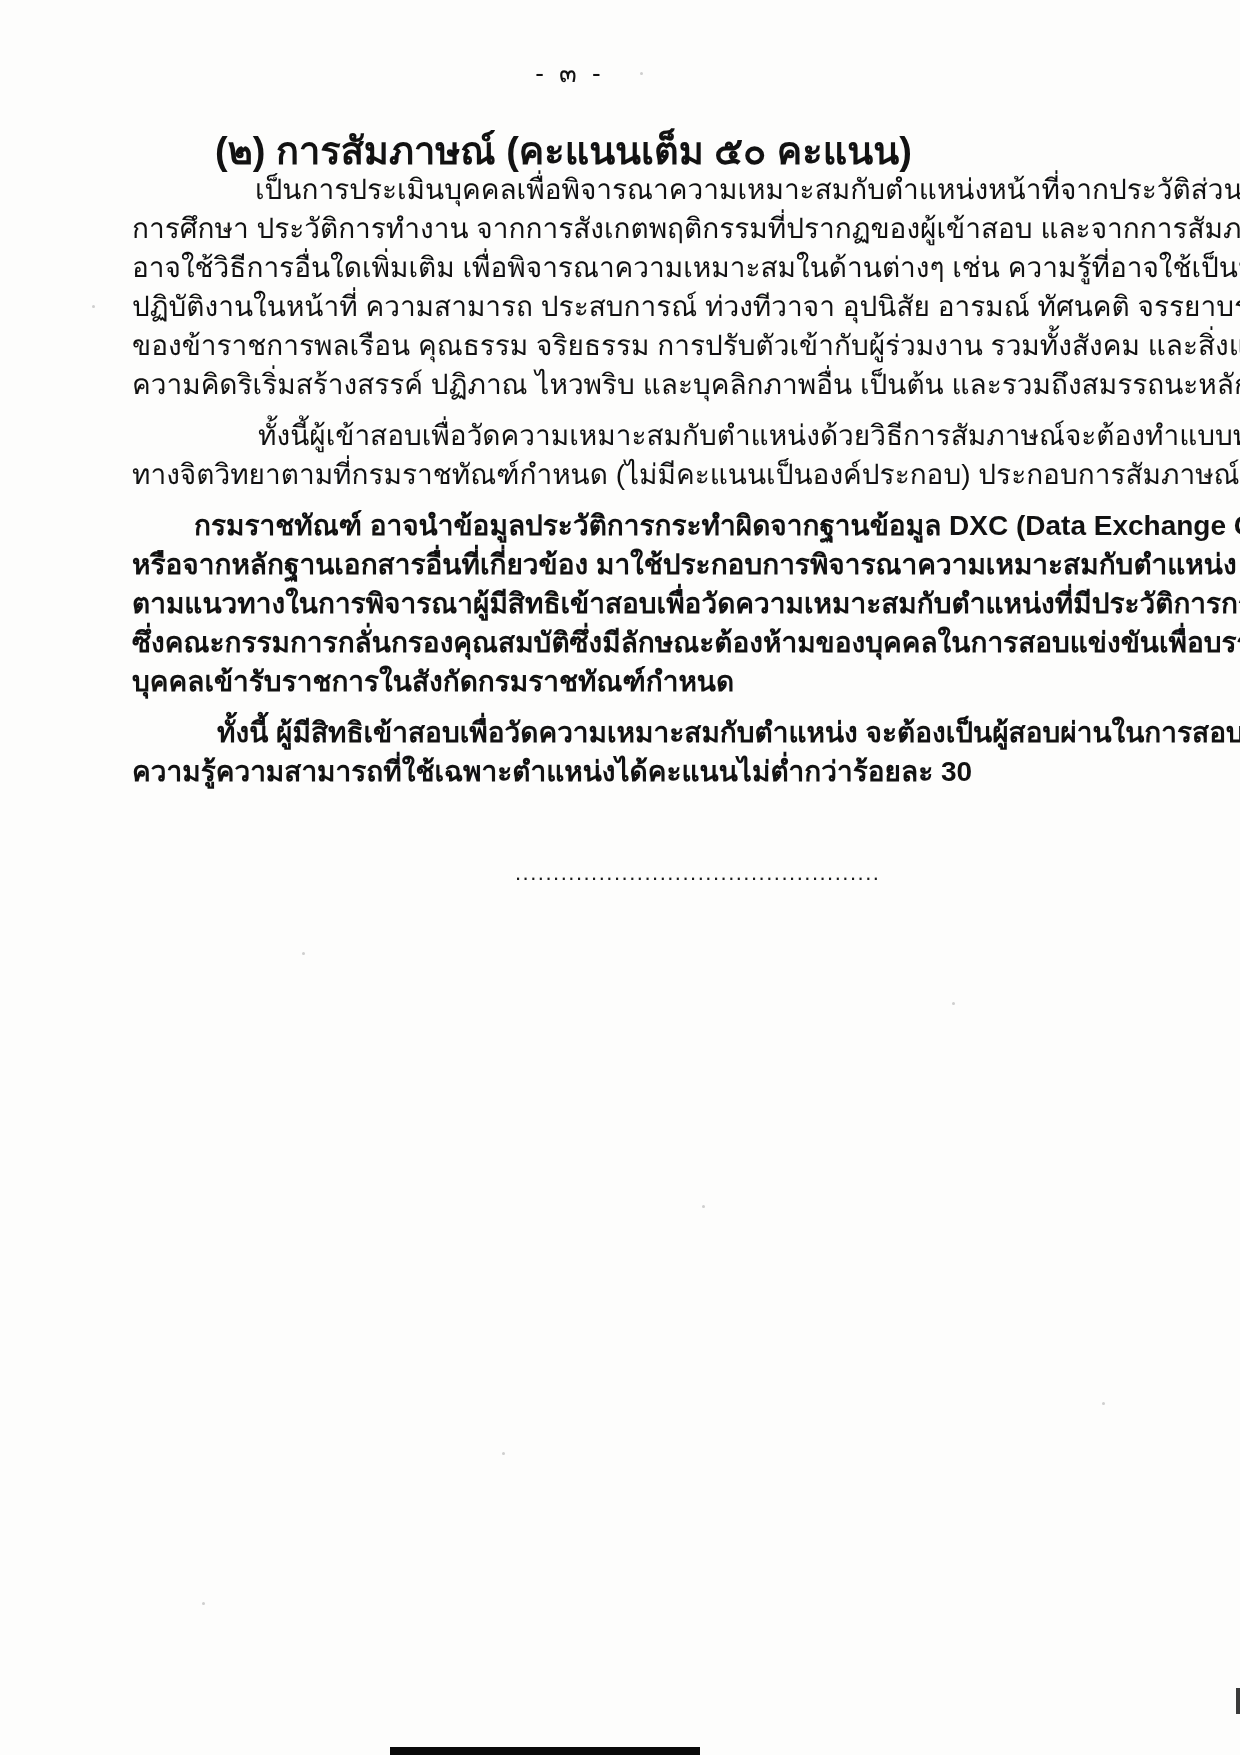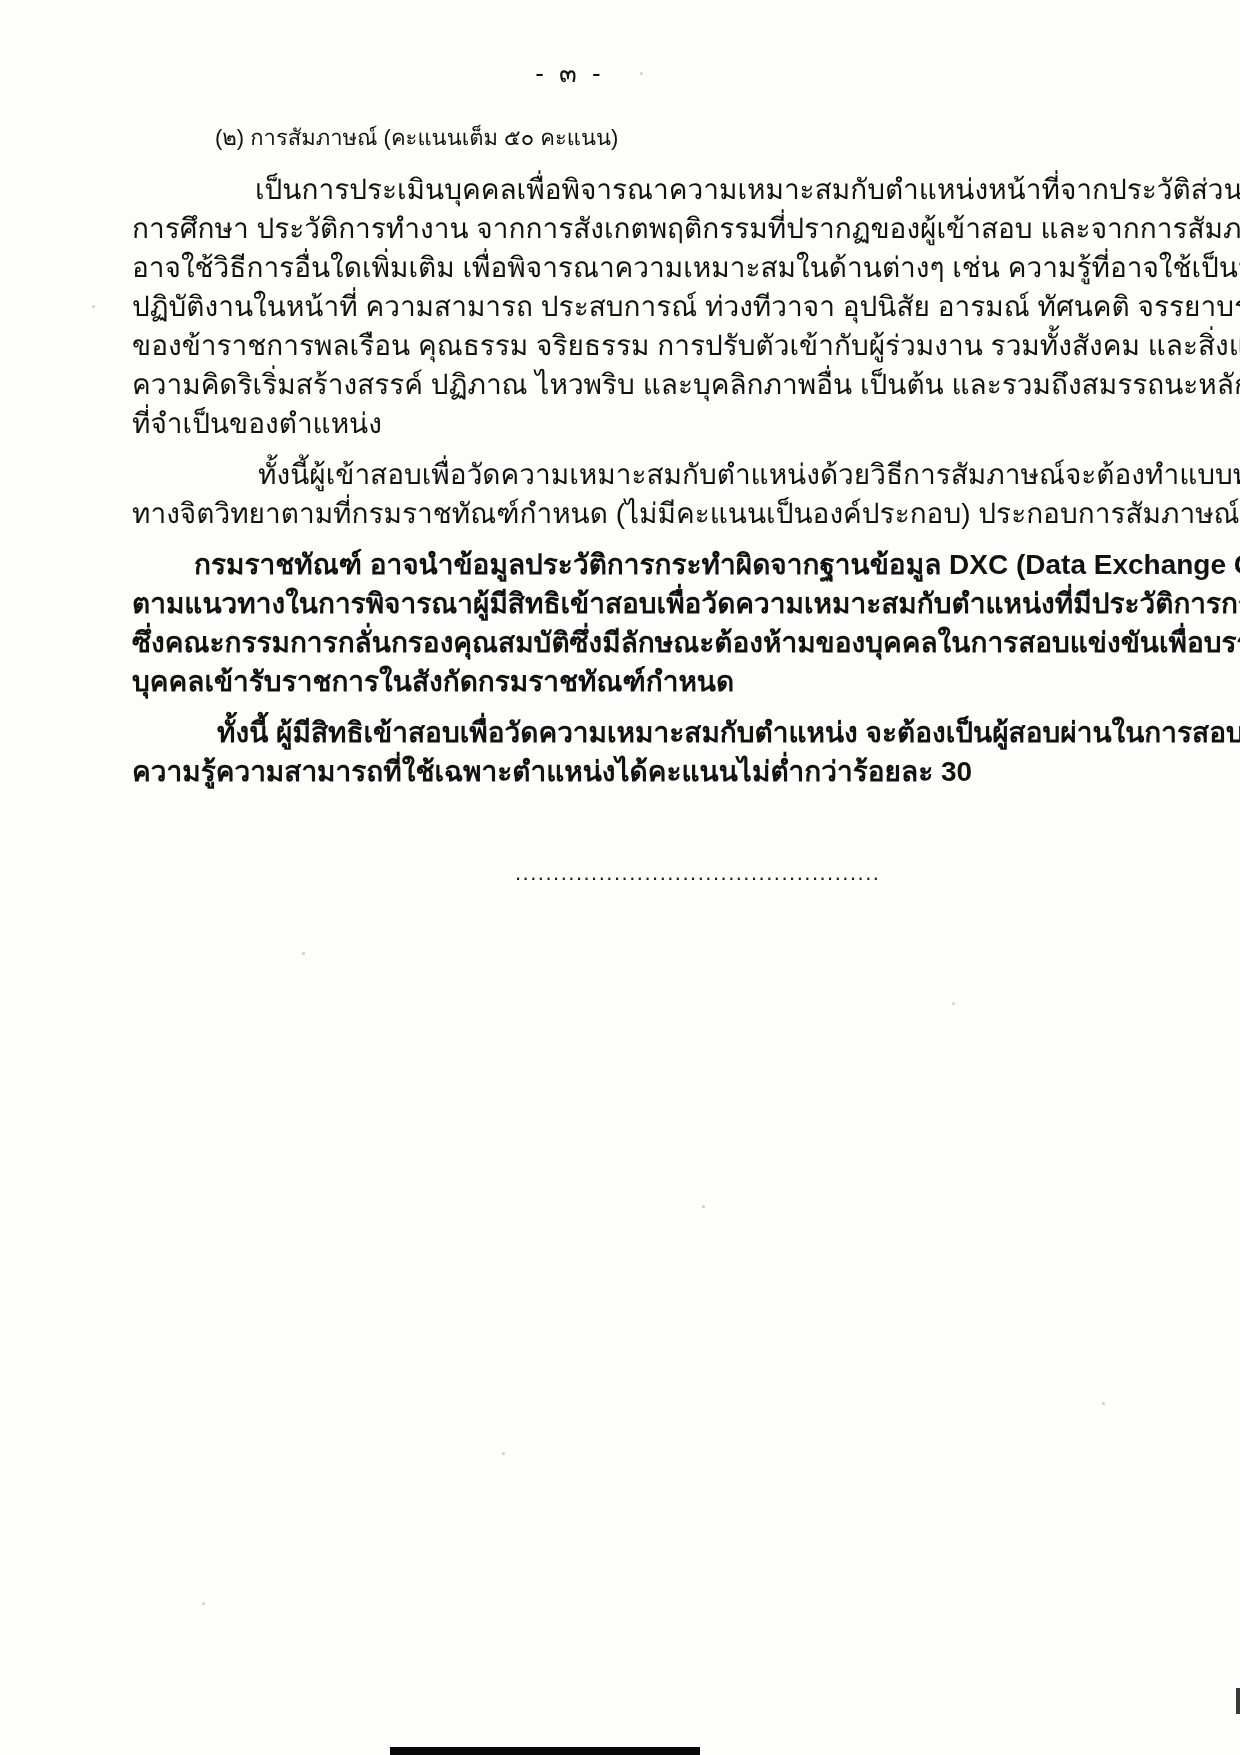--- a/index.html
+++ b/index.html
@@ -19,22 +19,22 @@
     left: 470px;
     width: 200px;
     text-align: center;
     font-size: 26px;
     letter-spacing: 4px;
   }
   .heading {
     position: absolute;
     top: 120px;
     left: 215px;
-    font-size: 22px;
-    font-weight: 400;
+    font-size: 38px;
+    font-weight: 700;
     white-space: nowrap;
   }
   .document-body {
     position: absolute;
     top: 170px;
     left: 132px;
     width: 985px;
     font-size: 28px;
     line-height: 39px;
   }
@@ -86,28 +86,28 @@
   <div class="heading">(๒) การสัมภาษณ์ (คะแนนเต็ม ๕๐ คะแนน)</div>
 
   <div class="document-body">
       <div class="paragraph">
         <div class="line" style="padding-left: 123px;">เป็นการประเมินบุคคลเพื่อพิจารณาความเหมาะสมกับตำแหน่งหน้าที่จากประวัติส่วนตัว ประวัติ</div>
         <div class="line">การศึกษา ประวัติการทำงาน จากการสังเกตพฤติกรรมที่ปรากฏของผู้เข้าสอบ และจากการสัมภาษณ์ ทั้งนี้</div>
         <div class="line">อาจใช้วิธีการอื่นใดเพิ่มเติม เพื่อพิจารณาความเหมาะสมในด้านต่างๆ เช่น ความรู้ที่อาจใช้เป็นประโยชน์ในการ</div>
         <div class="line">ปฏิบัติงานในหน้าที่ ความสามารถ ประสบการณ์ ท่วงทีวาจา อุปนิสัย อารมณ์ ทัศนคติ จรรยาบรรณ</div>
         <div class="line">ของข้าราชการพลเรือน คุณธรรม จริยธรรม การปรับตัวเข้ากับผู้ร่วมงาน รวมทั้งสังคม และสิ่งแวดล้อม</div>
         <div class="line">ความคิดริเริ่มสร้างสรรค์ ปฏิภาณ ไหวพริบ และบุคลิกภาพอื่น เป็นต้น และรวมถึงสมรรถนะหลัก สมรรถนะ</div>
-        <div class="line">ที่จำเป็นของตำแหน่ง</div>
       </div>
       <div class="paragraph">
         <div class="line" style="padding-left: 126px;">ทั้งนี้ผู้เข้าสอบเพื่อวัดความเหมาะสมกับตำแหน่งด้วยวิธีการสัมภาษณ์จะต้องทำแบบทดสอบ</div>
         <div class="line">ทางจิตวิทยาตามที่กรมราชทัณฑ์กำหนด (ไม่มีคะแนนเป็นองค์ประกอบ) ประกอบการสัมภาษณ์ด้วย</div>
       </div>
       <div class="paragraph w700">
         <div class="line" style="padding-left: 62px;">กรมราชทัณฑ์ อาจนำข้อมูลประวัติการกระทำผิดจากฐานข้อมูล DXC (Data Exchange Center)</div>
+        <div class="line">หรือจากหลักฐานเอกสารอื่นที่เกี่ยวข้อง มาใช้ประกอบการพิจารณาความเหมาะสมกับตำแหน่ง</div>
         <div class="line">ตามแนวทางในการพิจารณาผู้มีสิทธิเข้าสอบเพื่อวัดความเหมาะสมกับตำแหน่งที่มีประวัติการกระทำผิด</div>
         <div class="line">ซึ่งคณะกรรมการกลั่นกรองคุณสมบัติซึ่งมีลักษณะต้องห้ามของบุคคลในการสอบแข่งขันเพื่อบรรจุและแต่งตั้ง</div>
         <div class="line">บุคคลเข้ารับราชการในสังกัดกรมราชทัณฑ์กำหนด</div>
       </div>
       <div class="paragraph w600">
         <div class="line" style="padding-left: 85px;">ทั้งนี้ ผู้มีสิทธิเข้าสอบเพื่อวัดความเหมาะสมกับตำแหน่ง จะต้องเป็นผู้สอบผ่านในการสอบเพื่อวัด</div>
         <div class="line">ความรู้ความสามารถที่ใช้เฉพาะตำแหน่งได้คะแนนไม่ต่ำกว่าร้อยละ 30</div>
       </div>
     </div>
 

